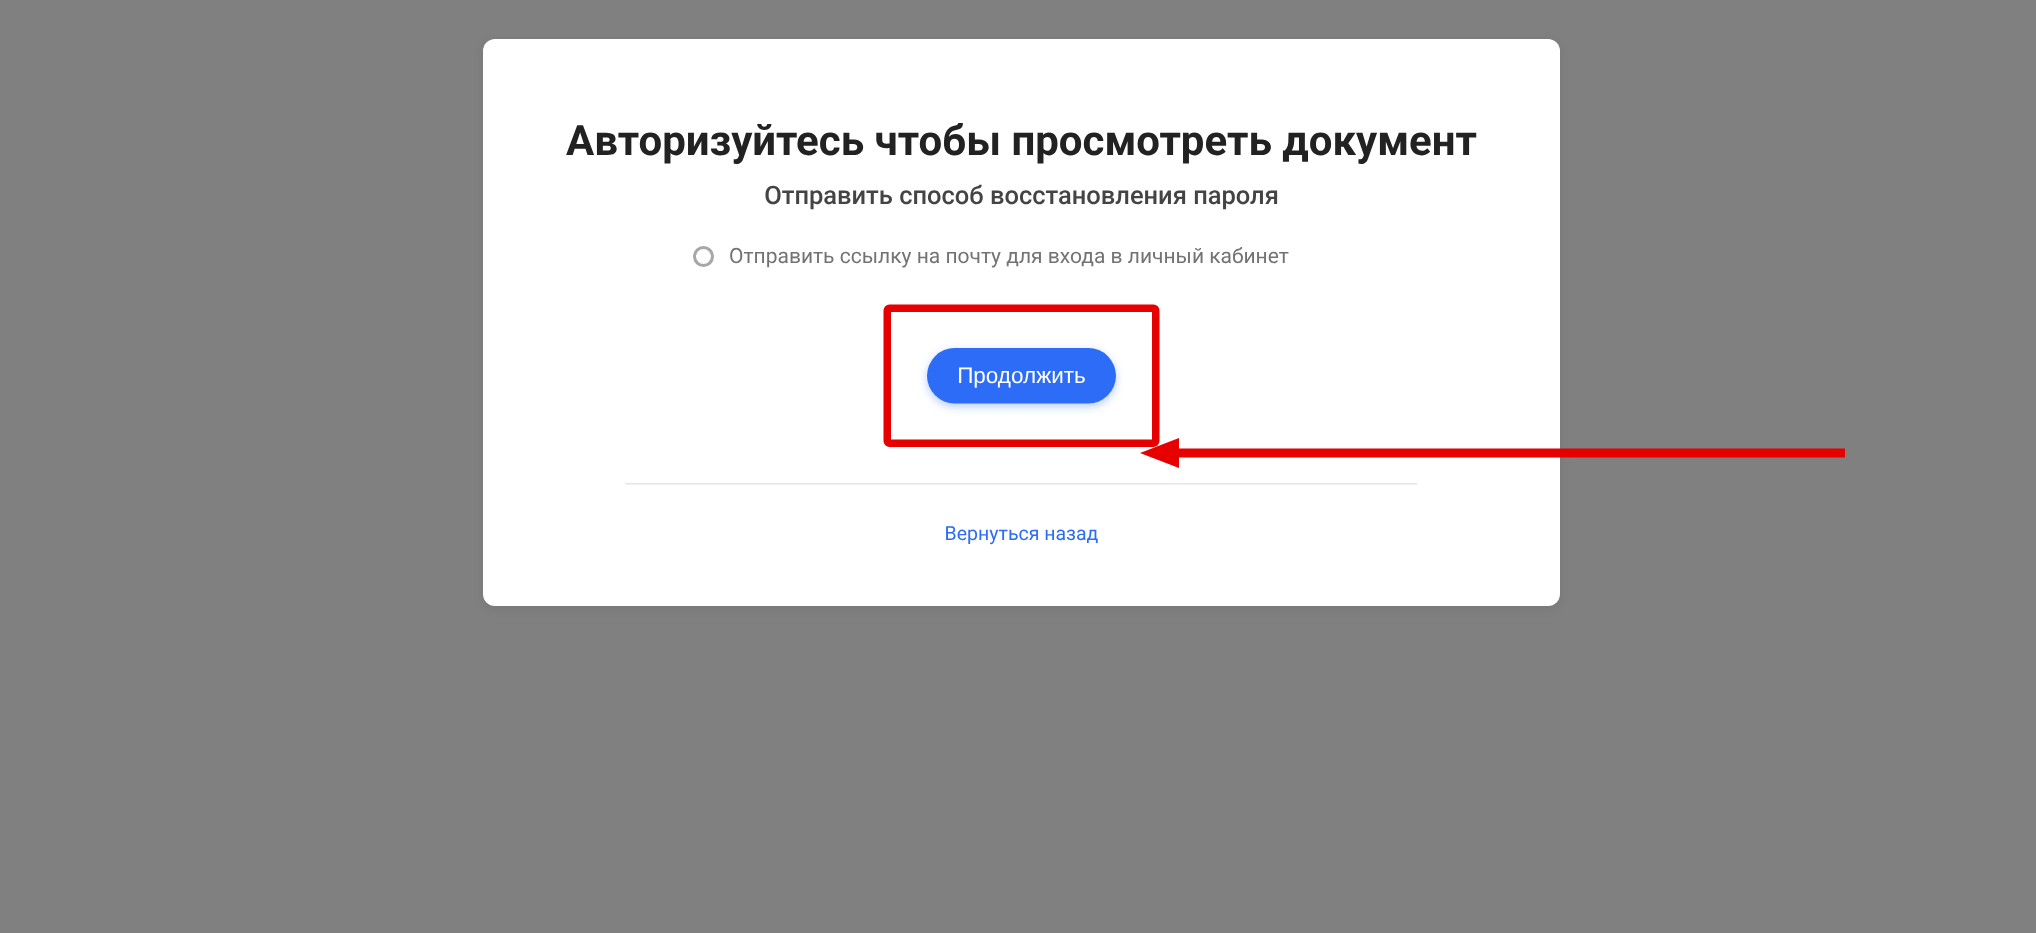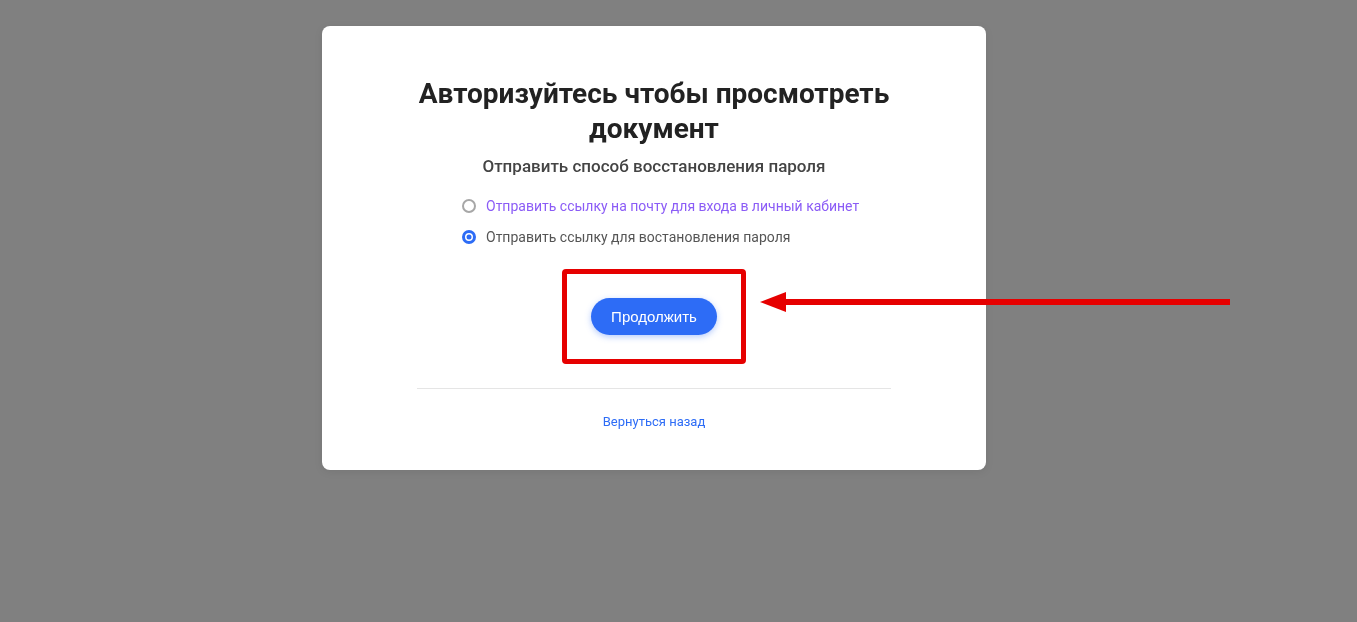--- a/index.html
+++ b/index.html
@@ -12,21 +12,21 @@
       height: 622px;
       background: #808080;
       font-family: -apple-system, BlinkMacSystemFont, "Segoe UI", Roboto, Arial, sans-serif;
       position: relative;
       overflow: hidden;
     }
     .card {
       position: absolute;
       left: 322px;
       top: 26px;
-      width: 664px;
+      width: 718px;
       background: #ffffff;
       border-radius: 8px;
       padding: 50px 50px 40px 50px;
       box-shadow: 0 2px 8px rgba(0,0,0,0.08);
     }
     .title {
       font-size: 28px;
       font-weight: 700;
       color: #222222;
       text-align: center;
@@ -68,21 +68,21 @@
       width: 5px;
       height: 5px;
       background: #2d6cf6;
       border-radius: 50%;
       top: 50%;
       left: 50%;
       transform: translate(-50%, -50%);
     }
     .radio-label {
       font-size: 14px;
-      color: #8b5cf6;
+      color: #737373;
     }
     .radio-row.selected-row .radio-label {
       color: #555555;
     }
     .button-wrap {
       display: flex;
       justify-content: center;
       margin-bottom: 24px;
     }
     .highlight-box {
@@ -129,24 +129,20 @@
 
 <div class="card">
   <h1 class="title">Авторизуйтесь чтобы просмотреть документ</h1>
   <div class="subtitle">Отправить способ восстановления пароля</div>
 
   <div class="options">
     <div class="radio-row">
       <span class="radio"></span>
       <span class="radio-label">Отправить ссылку на почту для входа в личный кабинет</span>
     </div>
-    <div class="radio-row selected-row">
-      <span class="radio selected"></span>
-      <span class="radio-label">Отправить ссылку для востановления пароля</span>
-    </div>
   </div>
 
   <div class="button-wrap">
     <span class="highlight-box">
       <button class="continue-btn">Продолжить</button>
     </span>
   </div>
 
   <hr class="divider">
 

